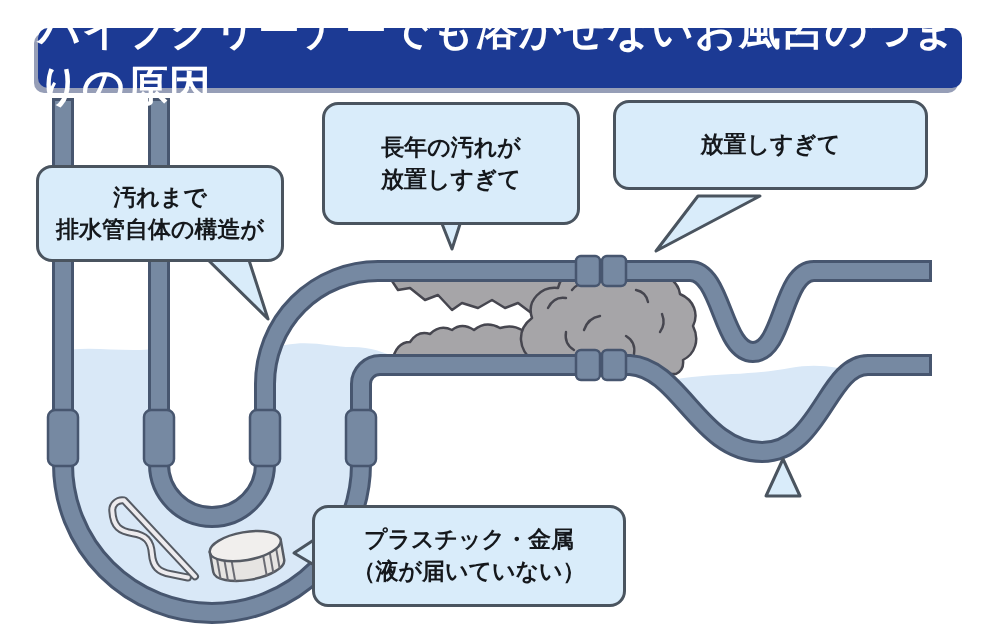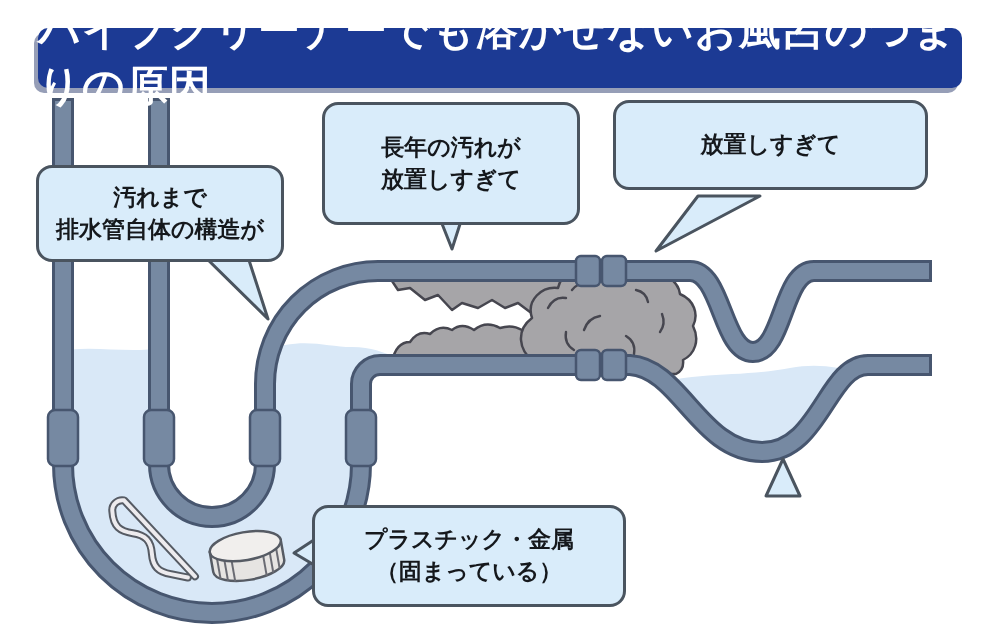--- a/index.html
+++ b/index.html
@@ -155,16 +155,16 @@
   </div>
   <div class="bubble bubble-2">
     <span>長年の汚れが</span>
     <span>放置しすぎて</span>
   </div>
   <div class="bubble bubble-3">
     <span>放置しすぎて</span>
   </div>
   <div class="bubble bubble-4">
     <span>プラスチック・金属</span>
-    <span>（固まっている）</span>
+    <span>（液が届いていない）</span>
   </div>
 
 </div>
 
 </body></html>

